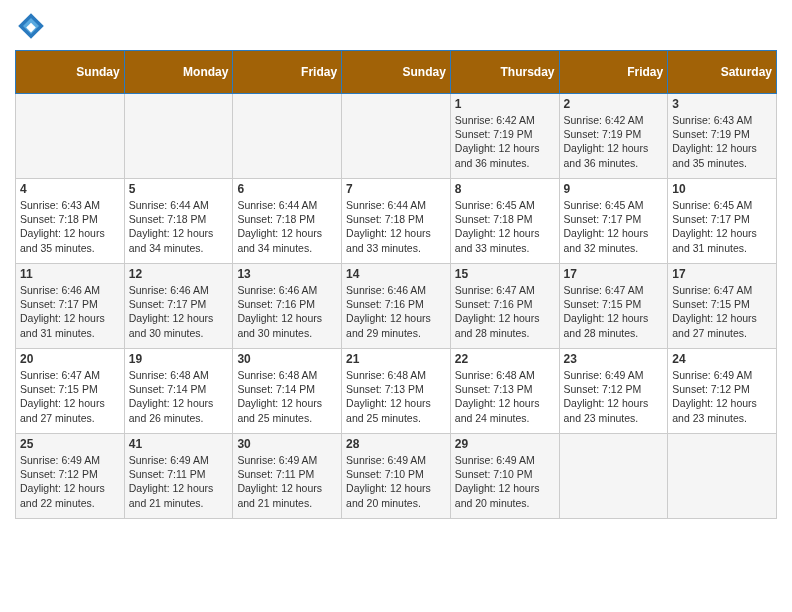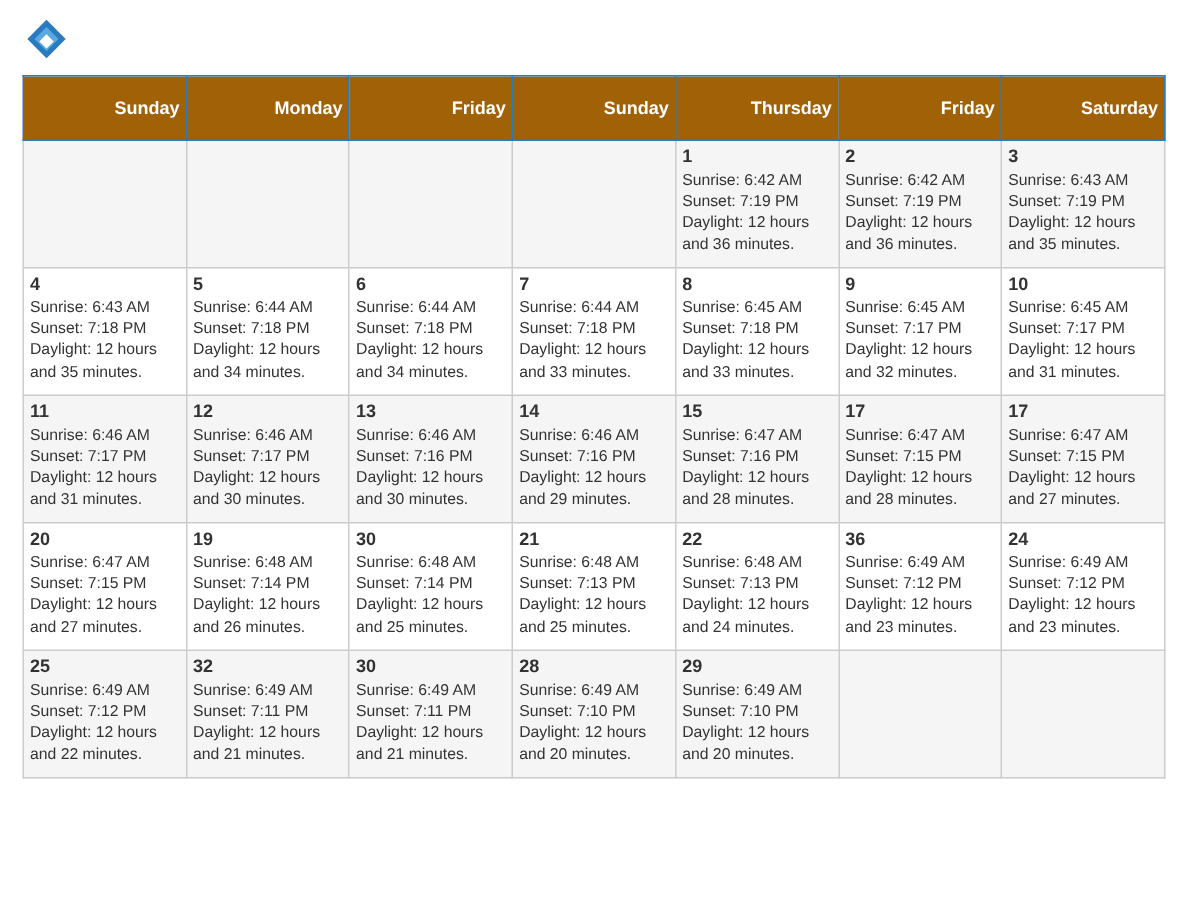--- a/index.html
+++ b/index.html
@@ -216,35 +216,35 @@
         </td>
         <td>
           <span class="day-num">21</span>
           <div class="day-info">Sunrise: 6:48 AM<br>Sunset: 7:13 PM<br>Daylight: 12 hours and 25 minutes.</div>
         </td>
         <td>
           <span class="day-num">22</span>
           <div class="day-info">Sunrise: 6:48 AM<br>Sunset: 7:13 PM<br>Daylight: 12 hours and 24 minutes.</div>
         </td>
         <td>
-          <span class="day-num">36</span>
+          <span class="day-num">23</span>
           <div class="day-info">Sunrise: 6:49 AM<br>Sunset: 7:12 PM<br>Daylight: 12 hours and 23 minutes.</div>
         </td>
         <td>
           <span class="day-num">24</span>
           <div class="day-info">Sunrise: 6:49 AM<br>Sunset: 7:12 PM<br>Daylight: 12 hours and 23 minutes.</div>
         </td>
       </tr>
       <tr>
         <td>
           <span class="day-num">25</span>
           <div class="day-info">Sunrise: 6:49 AM<br>Sunset: 7:12 PM<br>Daylight: 12 hours and 22 minutes.</div>
         </td>
         <td>
-          <span class="day-num">32</span>
+          <span class="day-num">41</span>
           <div class="day-info">Sunrise: 6:49 AM<br>Sunset: 7:11 PM<br>Daylight: 12 hours and 21 minutes.</div>
         </td>
         <td>
           <span class="day-num">30</span>
           <div class="day-info">Sunrise: 6:49 AM<br>Sunset: 7:11 PM<br>Daylight: 12 hours and 21 minutes.</div>
         </td>
         <td>
           <span class="day-num">28</span>
           <div class="day-info">Sunrise: 6:49 AM<br>Sunset: 7:10 PM<br>Daylight: 12 hours and 20 minutes.</div>
         </td>

